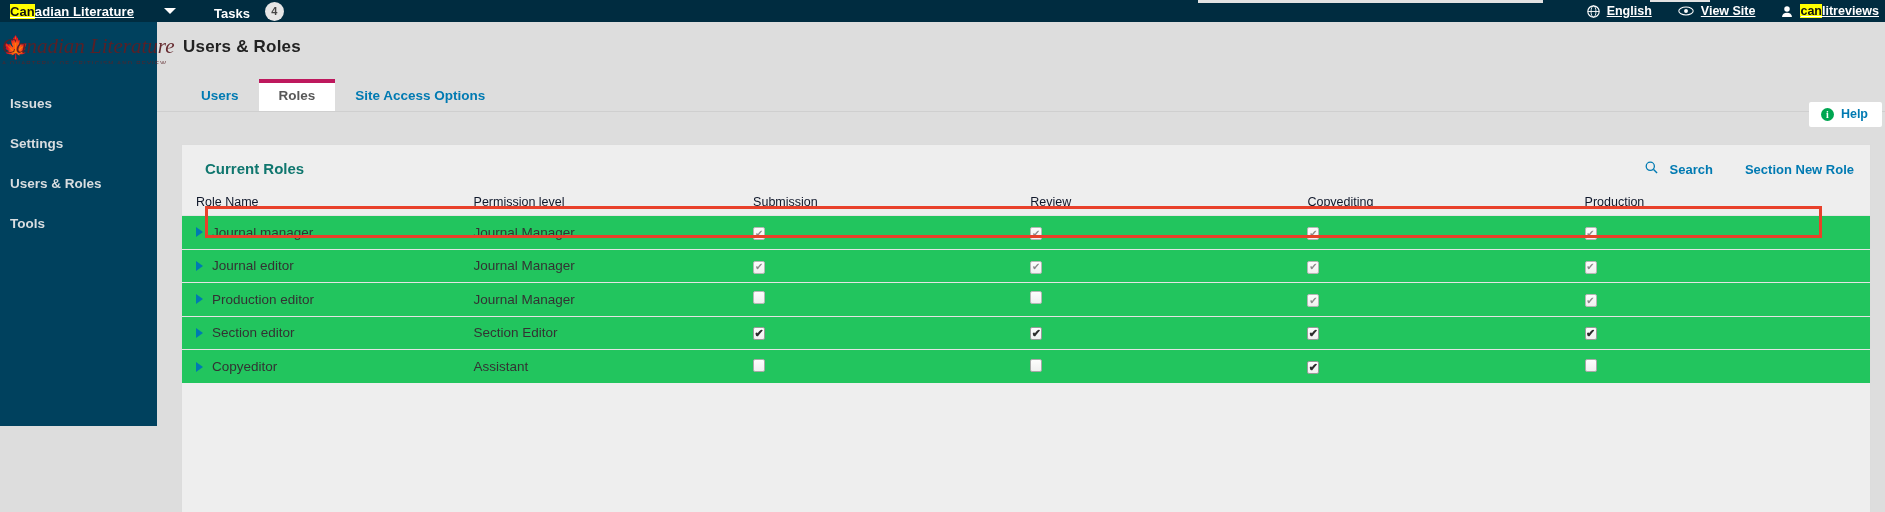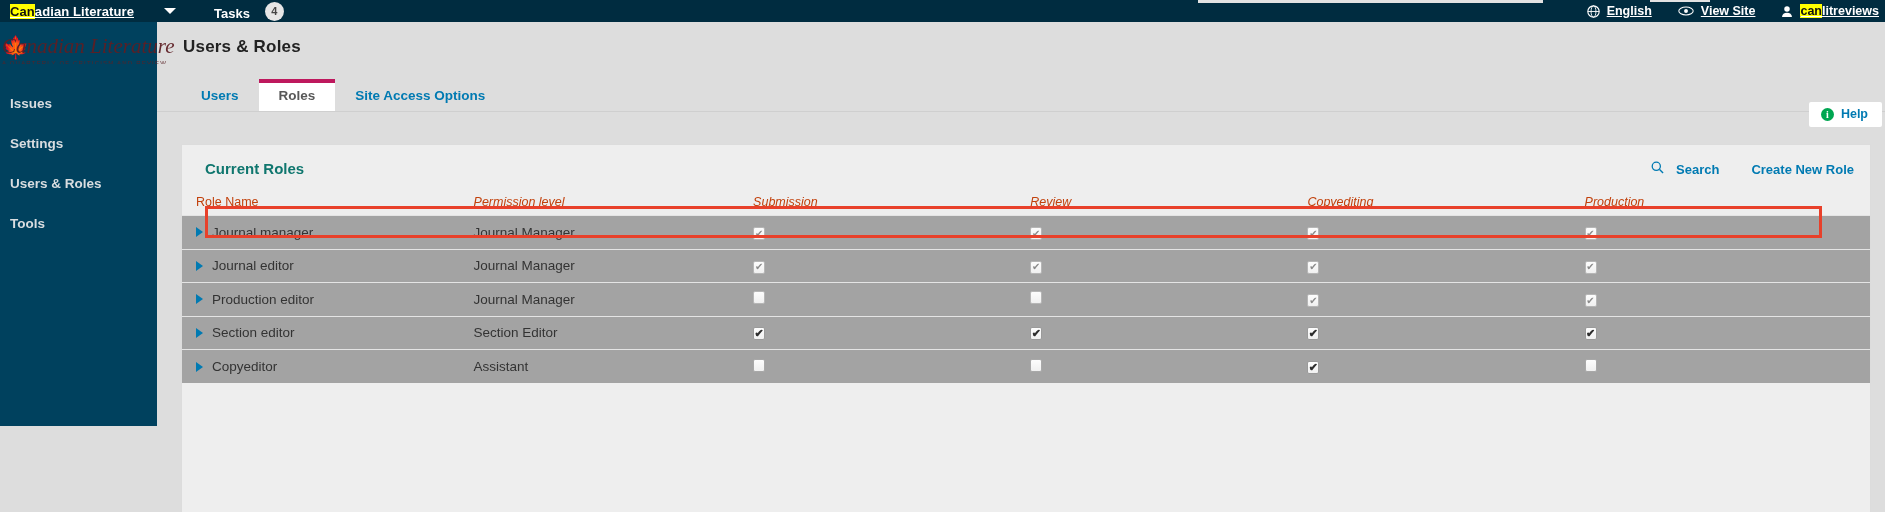--- a/index.html
+++ b/index.html
@@ -191,42 +191,42 @@
     color: #007ab2; font-size: 13px; font-weight: bold;
     text-decoration: none; white-space: nowrap;
   }
 
   
   .tbl { width: 100%; border-collapse: collapse; table-layout: fixed; }
   .tbl th {
     text-align: left;
     font-size: 12.5px;
     font-weight: normal;
-    color: #c2410c;
+    color: #0f172a;
     padding: 0 0 6px 0;
     vertical-align: bottom;
     height: 14px;
     overflow: hidden;
   }
   .tbl td {
-    background: #a3a3a3;
+    background: #22c55e;
     border-top: 1px solid #e4e4e4;
     height: 33.5px;
     font-size: 13.5px;
     color: #333;
     vertical-align: middle;
     padding: 0;
   }
   .col-name   { width: 235px; }
   .col-perm   { width: 235px; }
   .col-ck     { width: 233px; }
   .col-tail   { width: 250px; }
 
   .th-pad  { padding-left: 14px !important; }
-  .th-pad2 { padding-left: 12px !important; font-style: italic; }
+  .th-pad2 { padding-left: 12px !important; }
 
   .cell-name {
     padding-left: 14px;
     display: flex; align-items: center; gap: 9px;
   }
   .tri {
     width: 0; height: 0;
     border-top: 5px solid transparent;
     border-bottom: 5px solid transparent;
     border-left: 7px solid #007ab2;
@@ -343,21 +343,21 @@
         <div class="panel-actions">
           <a href="#" class="panel-link">
             <span>
               <svg width="13" height="13" viewBox="0 0 14 14">
                   <circle cx="5.7" cy="5.7" r="4.4" fill="none" stroke="#007ab2" stroke-width="1.4"></circle>
                   <line x1="9.2" y1="9.2" x2="13" y2="13" stroke="#007ab2" stroke-width="1.5"></line>
                 </svg>
             </span>
             <span>Search</span>
           </a>
-          <a href="#" class="panel-link">Create New Role</a>
+          <a href="#" class="panel-link">Section New Role</a>
         </div>
       </div>
 
       <table class="tbl">
         <colgroup>
           <col class="col-name">
             <col class="col-perm">
             <col class="col-ck">
           <col class="col-ck">
             <col class="col-ck">

